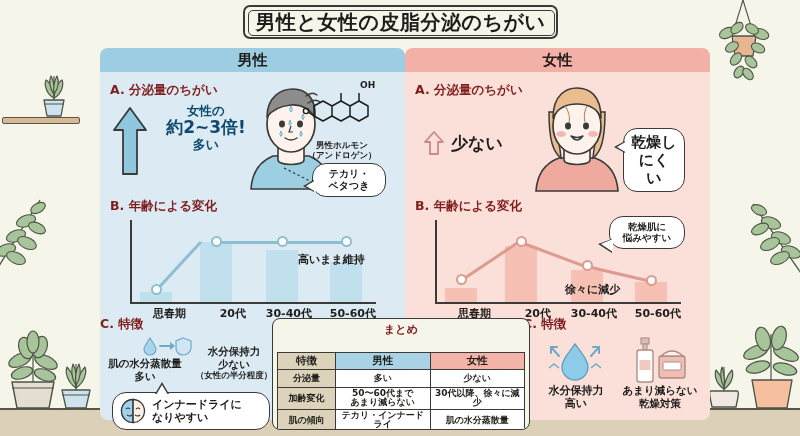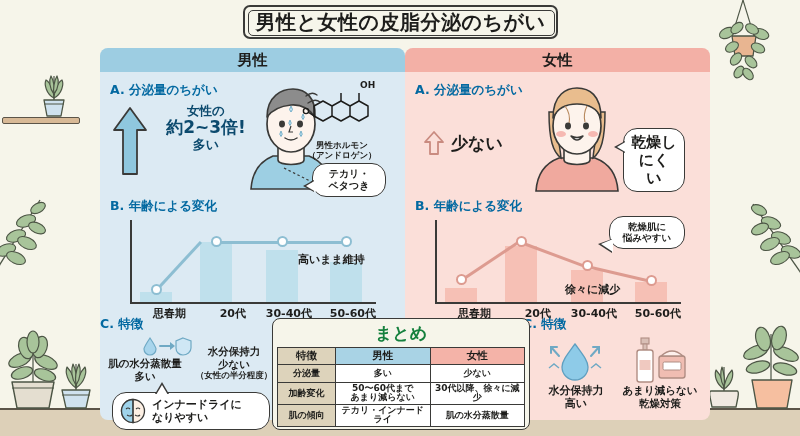--- a/index.html
+++ b/index.html
@@ -51,21 +51,21 @@
   .panel.female { left: 405px; background: #fbdfd9; }
 
   .panel-head {
     height: 24px; display: flex; align-items: center; justify-content: center;
     font-size: 15px; font-weight: bold; color: #1d1d1b;
   }
   .panel.male   .panel-head { background: #9dcde2; }
   .panel.female .panel-head { background: #f3b0a6; }
 
   .sec-label {
-    position: absolute; font-size: 12.5px; font-weight: bold; color: #0369a1;
+    position: absolute; font-size: 12.5px; font-weight: bold; color: #7f1d1d;
     white-space: nowrap;
   }
   .statA {
     position: absolute; text-align: center; line-height: 1.15;
     font-weight: bold; color: #0c4a6e;
   }
   .statA .l1 { font-size: 12.5px; }
   .statA .l2 { font-size: 17px; }
   .statA .l3 { font-size: 13px; }
   .fewText {
@@ -117,22 +117,22 @@
     text-align: center; line-height: 1.2; white-space: nowrap;
   }
 
   
   .summary {
     position: absolute; left: 272px; top: 318px; width: 258px; height: 112px;
     background: #f6f5ea; border: 1.6px solid #3a3a38; border-radius: 8px;
     overflow: hidden;
   }
   .sum-title {
-    text-align: center; font-size: 17px; font-weight: bold;
-    color: #15803d; padding: 3px 0 2px;
+    text-align: center; font-size: 11px; font-weight: bold;
+    color: #7f1d1d; padding: 3px 0 15px;
   }
   table.sum {
     width: 248px; margin: 0 auto; border-collapse: collapse;
     table-layout: fixed;
   }
   table.sum th, table.sum td {
     border: 1px solid #3a3a38; text-align: center; color: #1d1d1b;
     font-weight: bold; padding: 1px 1px; line-height: 1.05;
   }
   table.sum th { font-size: 10.5px; height: 17px; }

